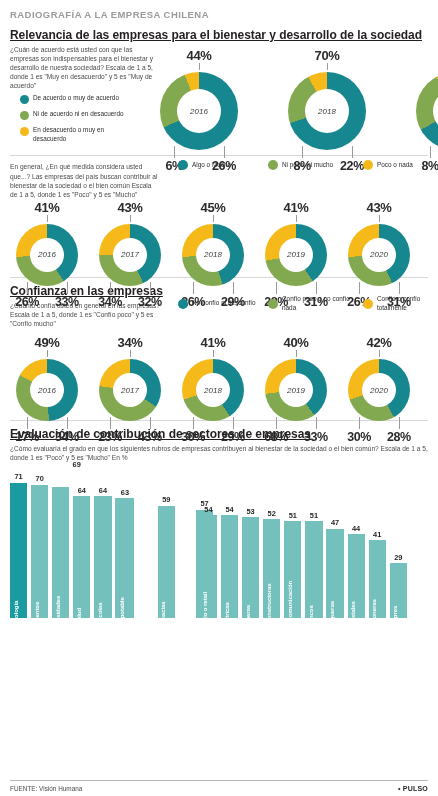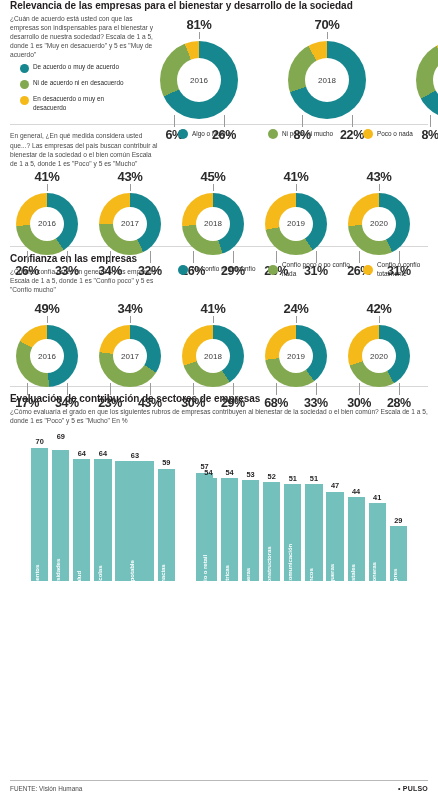--- a/index.html
+++ b/index.html
@@ -16,25 +16,26 @@
   .kicker {
     font-size: 9.5px;
     font-weight: bold;
     letter-spacing: 0.45px;
     color: #9a9a9a;
     padding-top: 9px;
     padding-bottom: 8px;
   }
 
   .sec-title {
-    font-size: 10px;
+    font-size: 12px;
     font-weight: bold;
     color: #231f20;
     letter-spacing: -0.05px;
     margin-bottom: 3px;
+    text-decoration: underline;
   }
   .sec-sub {
     font-size: 6.6px;
     line-height: 1.38;
     color: #4a4a4a;
     width: 150px;
   }
   .hr {
     border-top: 1px solid #d7d7d7;
     margin: 7px 0 6px 0;
@@ -59,21 +60,21 @@
   .pct-top {
     position: absolute; left: 0; right: 0; top: 0;
     text-align: center;
     font-size: 13px; font-weight: bold; color: #2b2b2b;
     letter-spacing: -0.4px;
   }
   .tick-v {
     position: absolute; width: 1px; background: #9a9a9a;
   }
   .donut {
-    position: relative; border-radius: 50%;
+    position: relative; border-radius: 50%; font-style: italic;
   }
   .donut .hole {
     position: absolute; border-radius: 50%; background: #fff;
     left: 50%; top: 50%; transform: translate(-50%,-50%);
     display: flex; align-items: center; justify-content: center;
   }
   .yr { font-size: 8px; color: #3b3b3b; font-weight: normal; }
   .pct-bot {
     position: absolute; font-size: 12.5px; font-weight: bold; color: #2b2b2b;
     letter-spacing: -0.4px;
@@ -101,20 +102,21 @@
     display: flex; justify-content: space-between; align-items: center;
     font-size: 6.4px; color: #4a4a4a; padding-top: 4px;
   }
   .pulso { font-size: 7px; font-weight: bold; color: #231f20; letter-spacing: 0.2px; }
 </style>
 </head>
 <body>
 
 <div class="page">
 
+  <div class="kicker">RADIOGRAFÍA A LA EMPRESA CHILENA</div>
 
   <div>
     <div class="sec-title">Relevancia de las empresas para el bienestar y desarrollo de la sociedad</div>
     <div class="sec-sub">¿Cuán de acuerdo está usted con que las empresas son indispensables para el bienestar y desarrollo de nuestra sociedad? Escala de 1 a 5, donde 1 es "Muy en desacuerdo" y 5 es "Muy de acuerdo"</div>
     <div style="position:relative;height:100px;margin-top:-42px;">
       <div class="legend-v" id="s1-legend" style="top:46px;">
           <div class="legend-row">
             <span class="dot" style="background: rgb(22, 134, 143);"></span>
             <span class="legend-txt" style="width: 96px;">De acuerdo o muy de acuerdo</span>
           </div>
@@ -122,21 +124,21 @@
             <span class="dot" style="background: rgb(130, 169, 79);"></span>
             <span class="legend-txt" style="width: 96px;">Ni de acuerdo ni en desacuerdo</span>
           </div>
           <div class="legend-row">
             <span class="dot" style="background: rgb(245, 185, 25);"></span>
             <span class="legend-txt" style="width: 96px;">En desacuerdo o muy en desacuerdo</span>
           </div>
         </div>
       <div class="donut-row" id="s1-donuts">
           <div class="donut-cell" style="left: 150px; width: 78px;">
-            <div class="pct-top">81%</div>
+            <div class="pct-top">44%</div>
             <div class="tick-v" style="left: 39px; top: 15px; height: 7px;"></div>
             <div class="donut" style="width: 78px; height: 78px; top: 24px; position: absolute; left: 0px; background: conic-gradient(rgb(22, 134, 143) 0deg, rgb(22, 134, 143) 244.8deg, rgb(130, 169, 79) 244.8deg, rgb(130, 169, 79) 338.4deg, rgb(245, 185, 25) 338.4deg, rgb(245, 185, 25) 360deg);">
               <div class="hole" style="width: 44px; height: 44px;">
                 <span class="yr">2016</span>
               </div>
             </div>
             <div class="tick-v" style="left: 14.04px; top: 98px; height: 12px;"></div>
             <div class="tick-v" style="left: 63.96px; top: 98px; height: 12px;"></div>
             <div class="pct-bot" style="left: 0.0399999px; top: 111px; width: 28px; text-align: center;">6%</div>
             <div class="pct-bot" style="left: 49.96px; top: 111px; width: 28px; text-align: center;">26%</div>
@@ -309,21 +311,21 @@
               <div class="hole" style="width: 34px; height: 34px;">
                 <span class="yr">2018</span>
               </div>
             </div>
             <div class="tick-v" style="left: 11.16px; top: 82px; height: 12px;"></div>
             <div class="tick-v" style="left: 50.84px; top: 82px; height: 12px;"></div>
             <div class="pct-bot" style="left: -2.84px; top: 95px; width: 28px; text-align: center;">30%</div>
             <div class="pct-bot" style="left: 36.84px; top: 95px; width: 28px; text-align: center;">29%</div>
           </div>
           <div class="donut-cell" style="left: 255px; width: 62px;">
-            <div class="pct-top">24%</div>
+            <div class="pct-top">40%</div>
             <div class="tick-v" style="left: 31px; top: 15px; height: 7px;"></div>
             <div class="donut" style="width: 62px; height: 62px; top: 24px; position: absolute; left: 0px; background: conic-gradient(rgb(22, 134, 143) 0deg, rgb(22, 134, 143) 144deg, rgb(130, 169, 79) 144deg, rgb(130, 169, 79) 262.8deg, rgb(245, 185, 25) 262.8deg, rgb(245, 185, 25) 360deg);">
               <div class="hole" style="width: 34px; height: 34px;">
                 <span class="yr">2019</span>
               </div>
             </div>
             <div class="tick-v" style="left: 11.16px; top: 82px; height: 12px;"></div>
             <div class="tick-v" style="left: 50.84px; top: 82px; height: 12px;"></div>
             <div class="pct-bot" style="left: -2.84px; top: 95px; width: 28px; text-align: center;">68%</div>
             <div class="pct-bot" style="left: 36.84px; top: 95px; width: 28px; text-align: center;">33%</div>
@@ -344,45 +346,51 @@
         </div>
     </div>
   </div>
 
   <div class="hr"></div>
 
   <div>
     <div class="sec-title">Evaluación de contribución de sectores de empresas</div>
     <div class="sec-sub" style="width:418px;">¿Cómo evaluaría el grado en que los siguientes rubros de empresas contribuyen al bienestar de la sociedad o el bien común? Escala de 1 a 5, donde 1 es "Poco" y 5 es "Mucho" En %</div>
     <div class="barchart" id="barchart" style="height:150px;margin-top:6px;">
+        <div class="bar-wrap" style="left: 0px; width: 17.2px; height: 143px;">
+          <div class="bar-val" style="bottom: 136.873px;">71</div>
+          <div class="bar" style="height: 135.373px; background: rgb(26, 155, 160);">
+            <div class="bar-lbl">Tecnología</div>
+          </div>
+        </div>
         <div class="bar-wrap" style="left: 21.0947px; width: 17.2px; height: 143px;">
           <div class="bar-val" style="bottom: 134.967px;">70</div>
           <div class="bar" style="height: 133.467px; background: rgb(116, 192, 189);">
             <div class="bar-lbl">Alimentos</div>
           </div>
         </div>
         <div class="bar-wrap" style="left: 42.1895px; width: 17.2px; height: 143px;">
-          <div class="bar-val" style="bottom: 140px;">69</div>
+          <div class="bar-val" style="bottom: 149px; text-align: right;">69</div>
           <div class="bar" style="height: 131.56px; background: rgb(116, 192, 189);">
             <div class="bar-lbl">Universidades</div>
           </div>
         </div>
         <div class="bar-wrap" style="left: 63.2842px; width: 17.2px; height: 143px;">
           <div class="bar-val" style="bottom: 123.527px;">64</div>
           <div class="bar" style="height: 122.027px; background: rgb(116, 192, 189);">
             <div class="bar-lbl">Salud</div>
           </div>
         </div>
         <div class="bar-wrap" style="left: 84.3789px; width: 17.2px; height: 143px;">
           <div class="bar-val" style="bottom: 123.527px;">64</div>
           <div class="bar" style="height: 122.027px; background: rgb(116, 192, 189);">
             <div class="bar-lbl">Agrícolas</div>
           </div>
         </div>
-        <div class="bar-wrap" style="left: 105.474px; width: 39px; height: 143px;">
+        <div class="bar-wrap" style="left: 105.474px; width: 19px; height: 143px;">
           <div class="bar-val" style="bottom: 121.62px;">63</div>
           <div class="bar" style="height: 120.12px; background: rgb(116, 192, 189);">
             <div class="bar-lbl">Agua potable</div>
           </div>
         </div>
         <div class="bar-wrap" style="left: 147.663px; width: 17.2px; height: 143px;">
           <div class="bar-val" style="bottom: 113.993px;">59</div>
           <div class="bar" style="height: 112.493px; background: rgb(116, 192, 189);">
             <div class="bar-lbl">Farmacias</div>
           </div>

